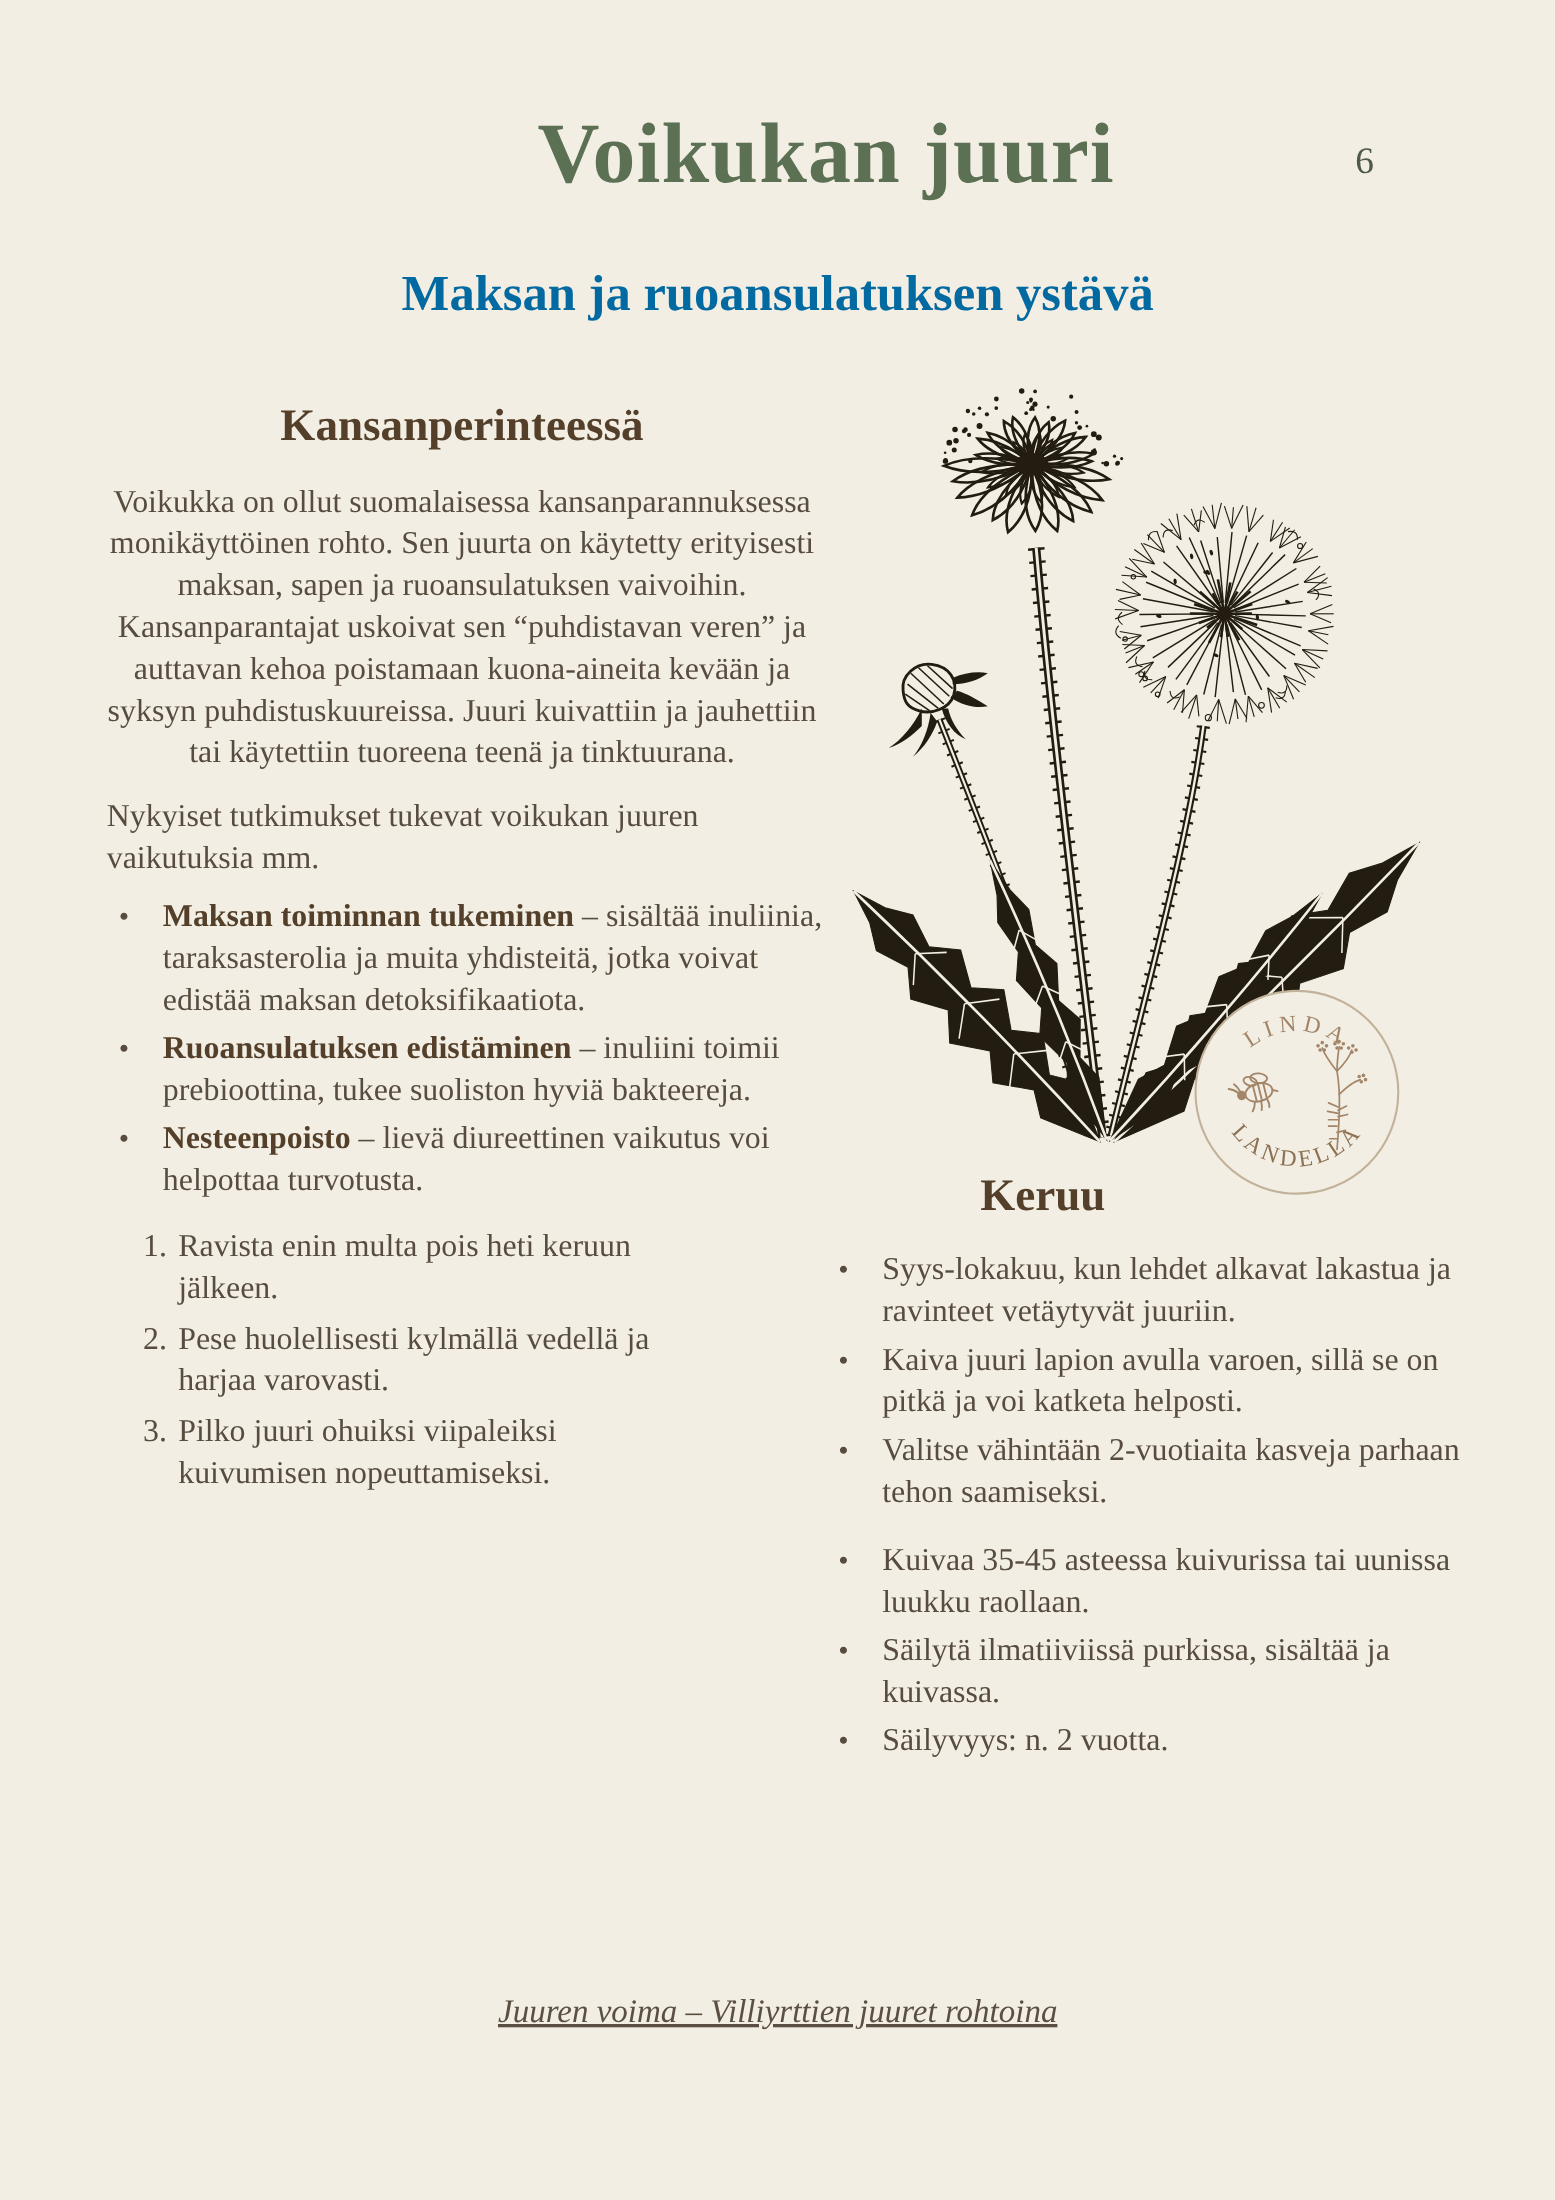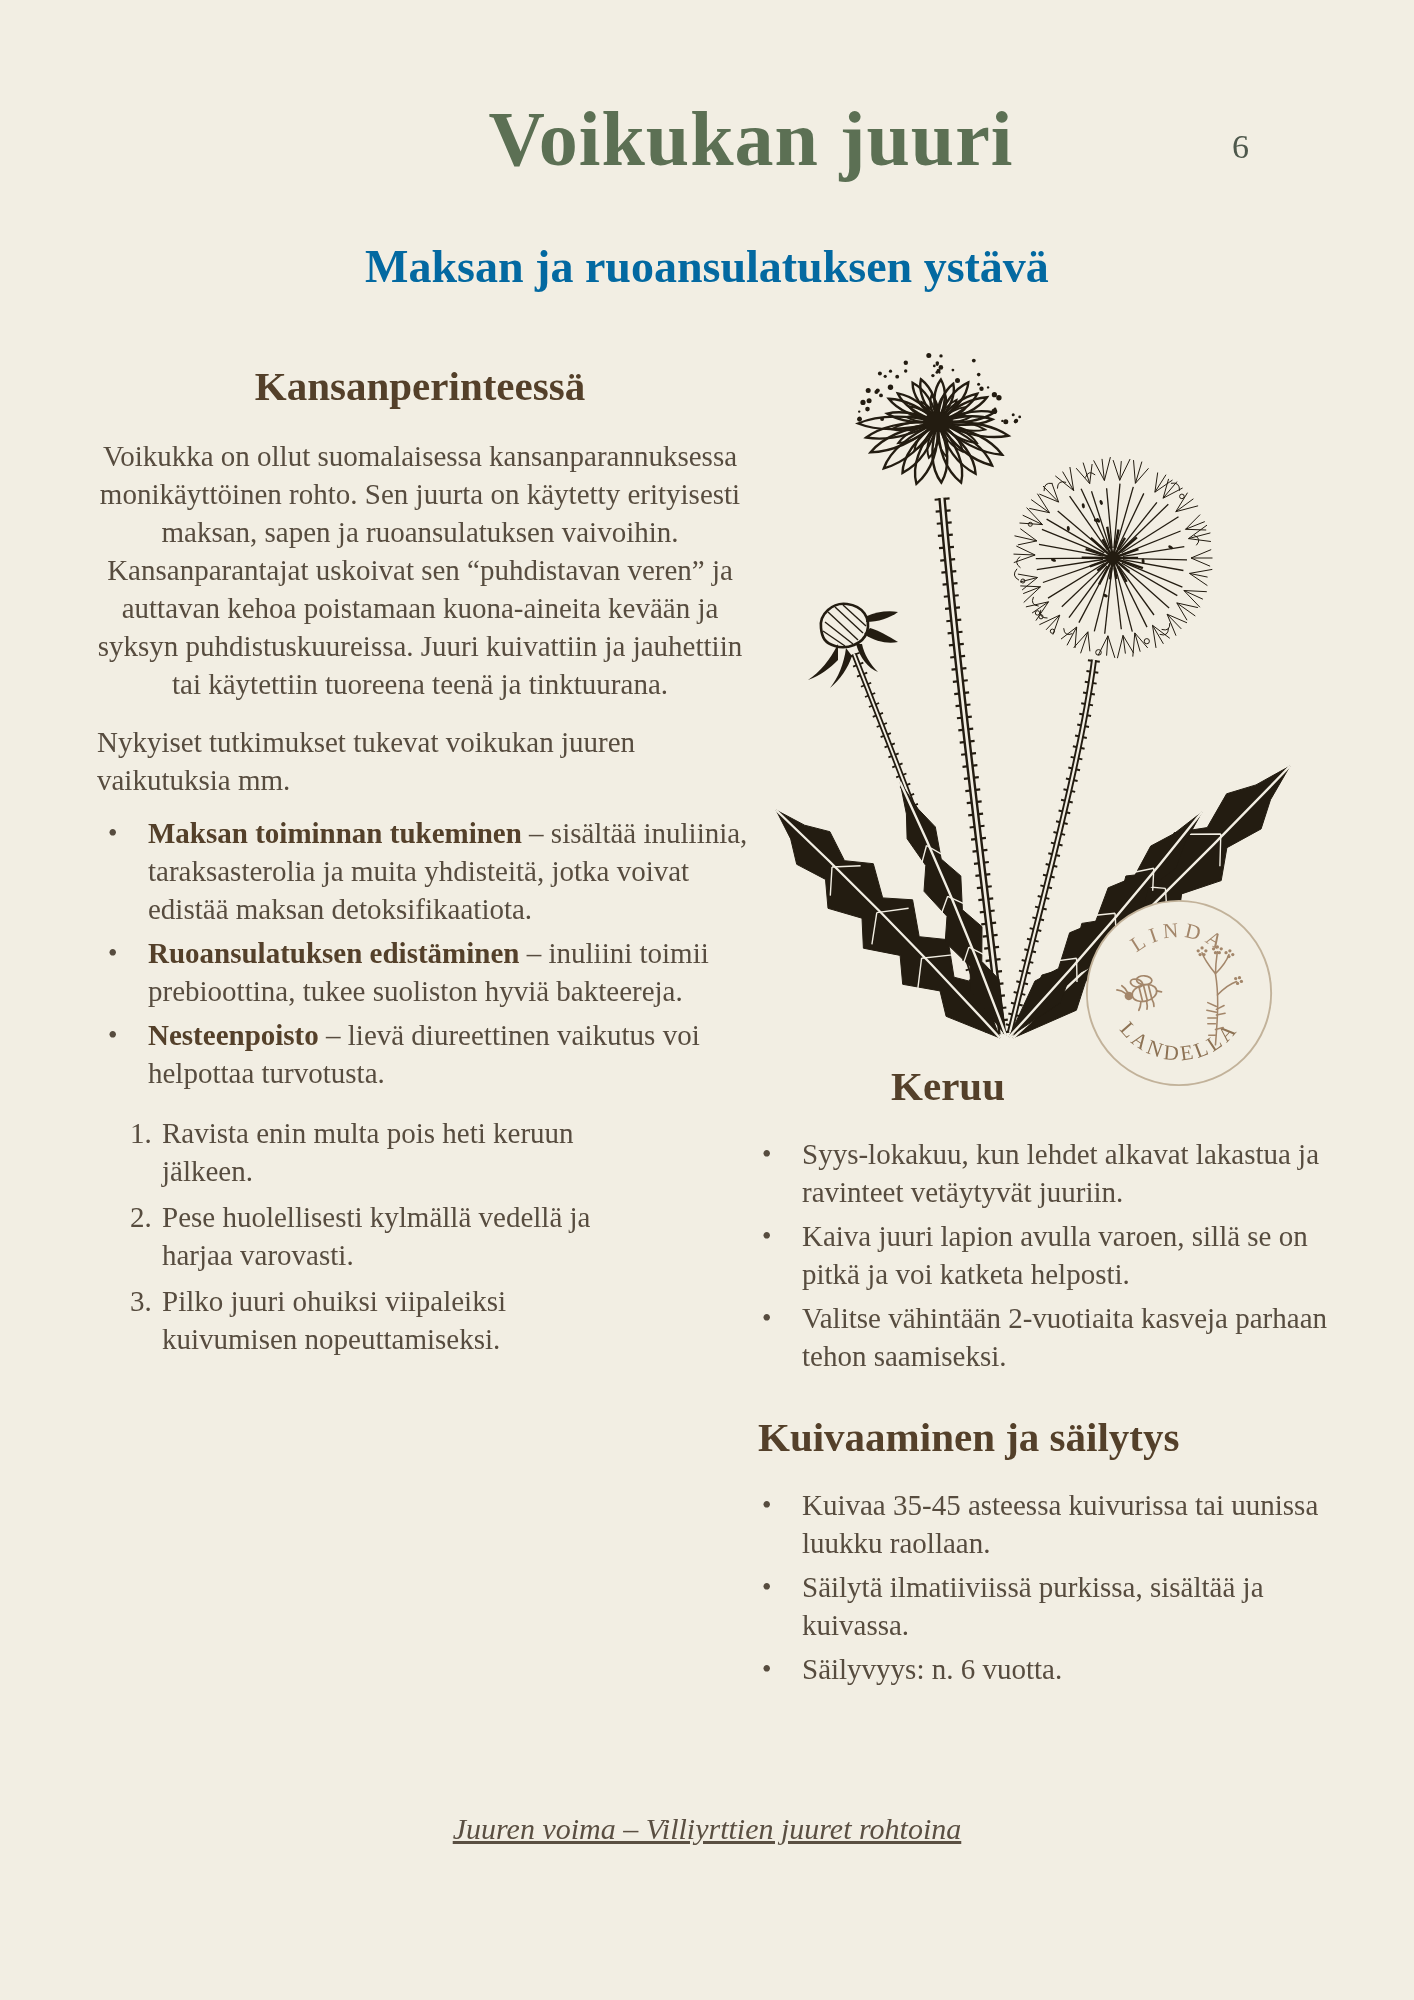--- a/index.html
+++ b/index.html
@@ -472,31 +472,30 @@
       <li>
         <span class="dot">•</span>
         <span class="li-body">Kaiva juuri lapion avulla varoen, sillä se on pitkä ja voi katketa helposti.</span>
       </li>
       <li>
         <span class="dot">•</span>
         <span class="li-body">Valitse vähintään 2-vuotiaita kasveja parhaan tehon saamiseksi.</span>
       </li>
     </ul>
 
-    <h2 class="h-kuiva">Kuivaaminen ja säilytys</h2>
     <ul class="bullets">
       <li>
         <span class="dot">•</span>
         <span class="li-body">Kuivaa 35-45 asteessa kuivurissa tai uunissa luukku raollaan.</span>
       </li>
       <li>
         <span class="dot">•</span>
         <span class="li-body">Säilytä ilmatiiviissä purkissa, sisältää ja kuivassa.</span>
       </li>
       <li>
         <span class="dot">•</span>
-        <span class="li-body">Säilyvyys: n. 6 vuotta.</span>
+        <span class="li-body">Säilyvyys: n. 2 vuotta.</span>
       </li>
     </ul>
   </section>
 
   <div class="footer">Juuren voima – Villiyrttien juuret rohtoina</div>
 </div>
 
 </body></html>

